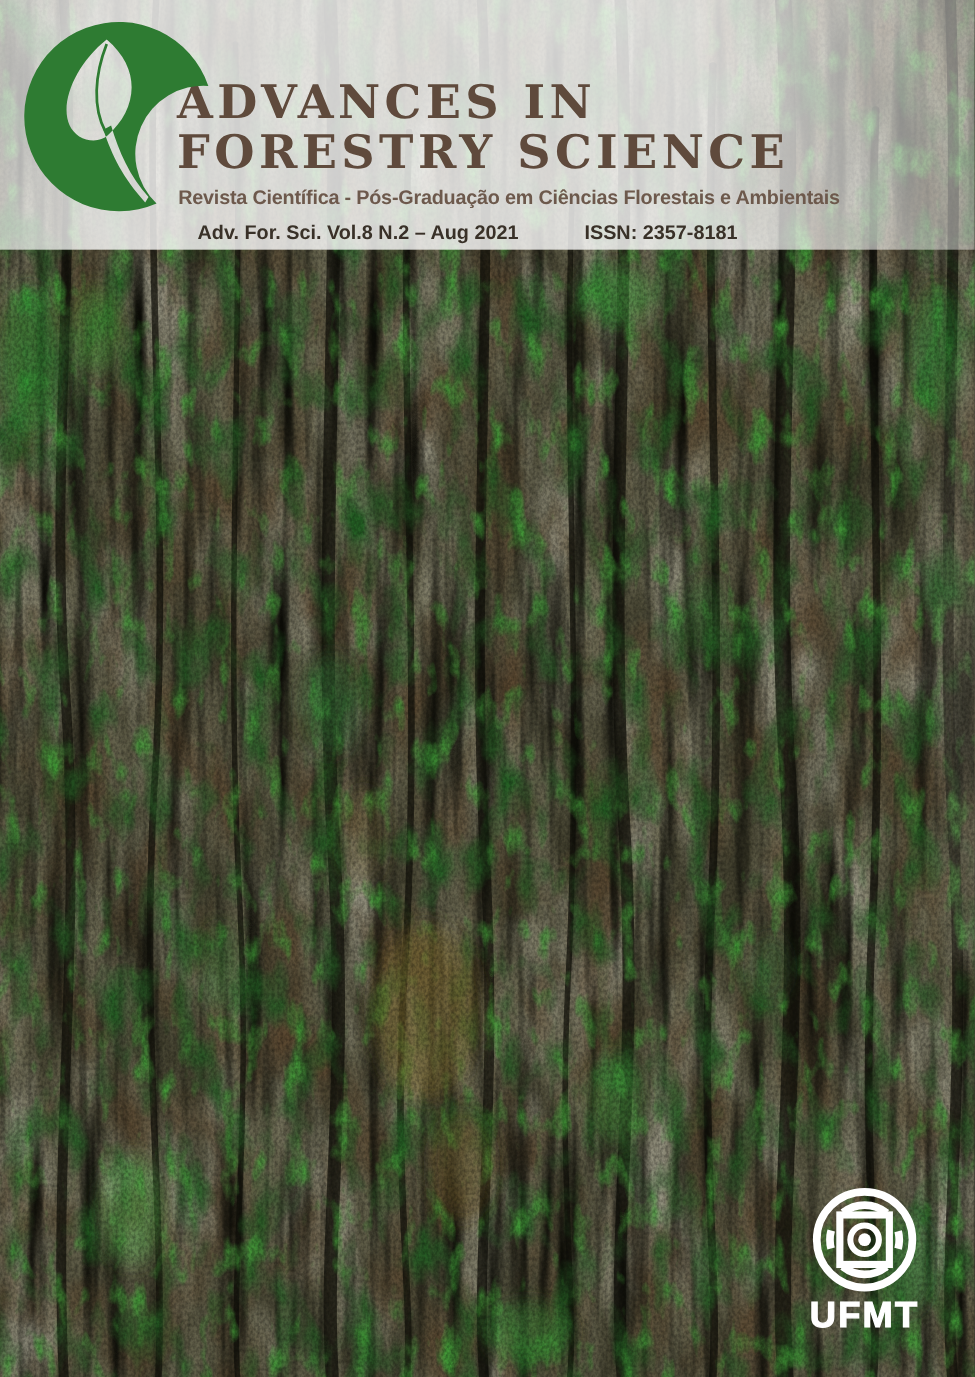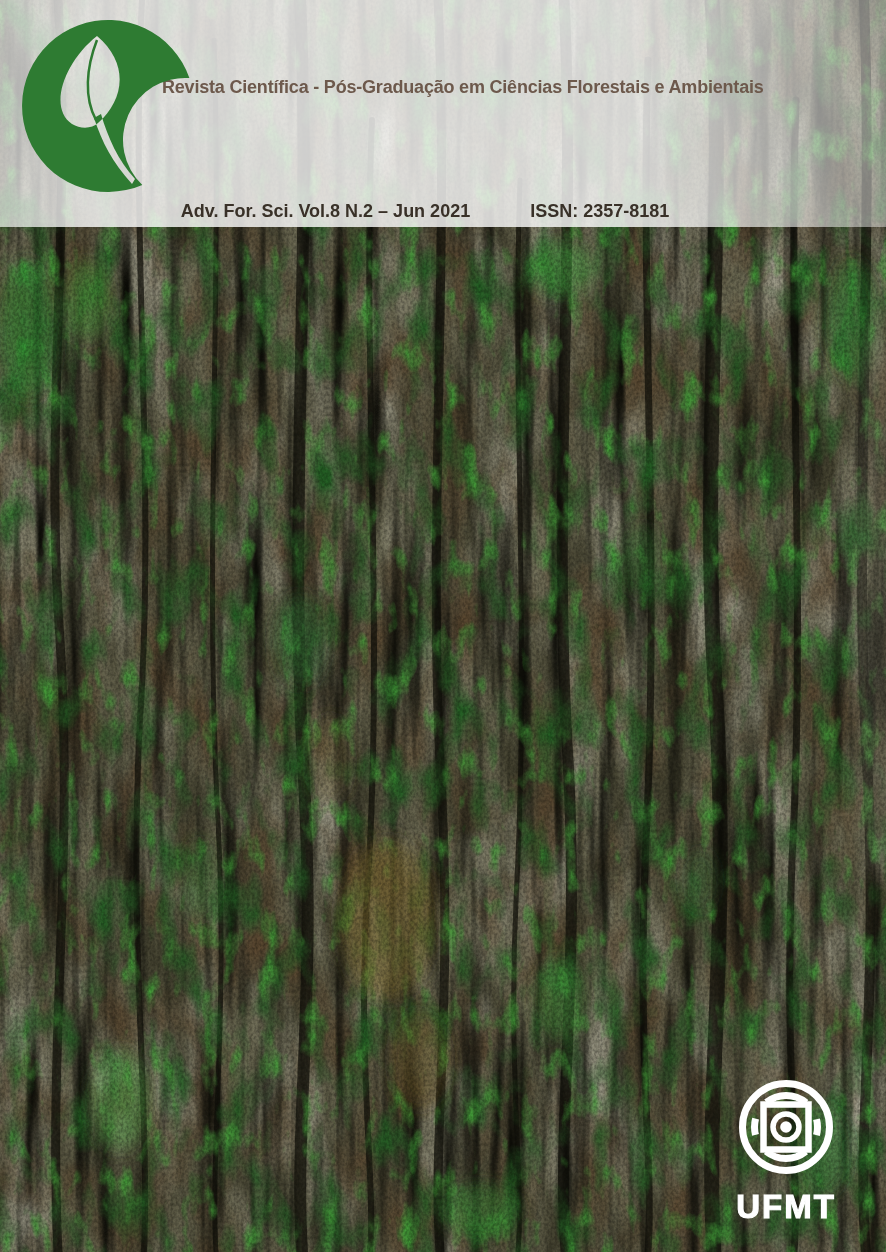--- a/index.html
+++ b/index.html
@@ -33,21 +33,21 @@
   .issue-bar{
     position:absolute;left:0;top:201px;width:886px;
     display:flex;justify-content:center;gap:60px;
     transform:translateX(-18px);
     font-weight:bold;font-size:18px;color:#393128;letter-spacing:0;
   }
   
   .publisher{position:absolute;left:726px;top:1079px;width:120px;text-align:center;}
   .ufmt-emblem{display:block;margin:0 auto;}
   .ufmt-wordmark{
-    margin-top:19px;color:#ffffff;font-weight:bold;font-size:33px;line-height:26px;
+    margin-top:7px;color:#ffffff;font-weight:bold;font-size:33px;line-height:26px;
     letter-spacing:2px;-webkit-text-stroke:1.1px #ffffff;
   }
 </style>
 </head>
 <body>
 
 <div class="page">
 
   <svg class="bark" width="886" height="1252" viewBox="0 0 886 1252" preserveAspectRatio="none">
     <defs>
@@ -126,25 +126,29 @@
       <ellipse cx="330" cy="760" rx="20" ry="44" fill="#6e5e30" opacity=".35"></ellipse>
       <ellipse cx="878" cy="600" rx="30" ry="280" fill="#8a8876" opacity=".3"></ellipse>
     </g>
 
     <rect width="886" height="1252" filter="url(#grain)" opacity="0.45"></rect>
   </svg>
 
   <header class="masthead">
 
     <div class="title-block">
+      <h1 class="journal-title">
+        <span>ADVANCES IN</span><br>
+        <span>FORESTRY SCIENCE</span>
+      </h1>
       <p class="journal-subtitle">Revista Científica - Pós-Graduação em Ciências Florestais e Ambientais</p>
     </div>
 
     <div class="issue-bar">
-      <span>Adv. For. Sci. Vol.8 N.2 – Jun 2021</span>
+      <span>Adv. For. Sci. Vol.8 N.2 – Aug 2021</span>
       <span>ISSN: 2357-8181</span>
     </div>
   </header>
 
   <svg class="journal-logo" width="172" height="184" viewBox="0 0 172 184">
     <path fill="#2e7b32" fill-rule="evenodd" d="
       M 169.4 62.1 A 86 86 0 1 0 122.3 168.9 A 62 62 0 0 1 169.4 62.1 Z
       M 77 20 C 44 46 28 92 52 108 C 60 113 72 113 78 107 C 104 84 110 48 77 20 Z
       M 74 102 C 82 126 92 146 112 168 L 115 163 C 98 144 88 122 81 98 Z"></path>
     <path d="M 77 24 C 66 52 64 82 76 104" fill="none" stroke="#2e7b32" stroke-width="2.5"></path>

